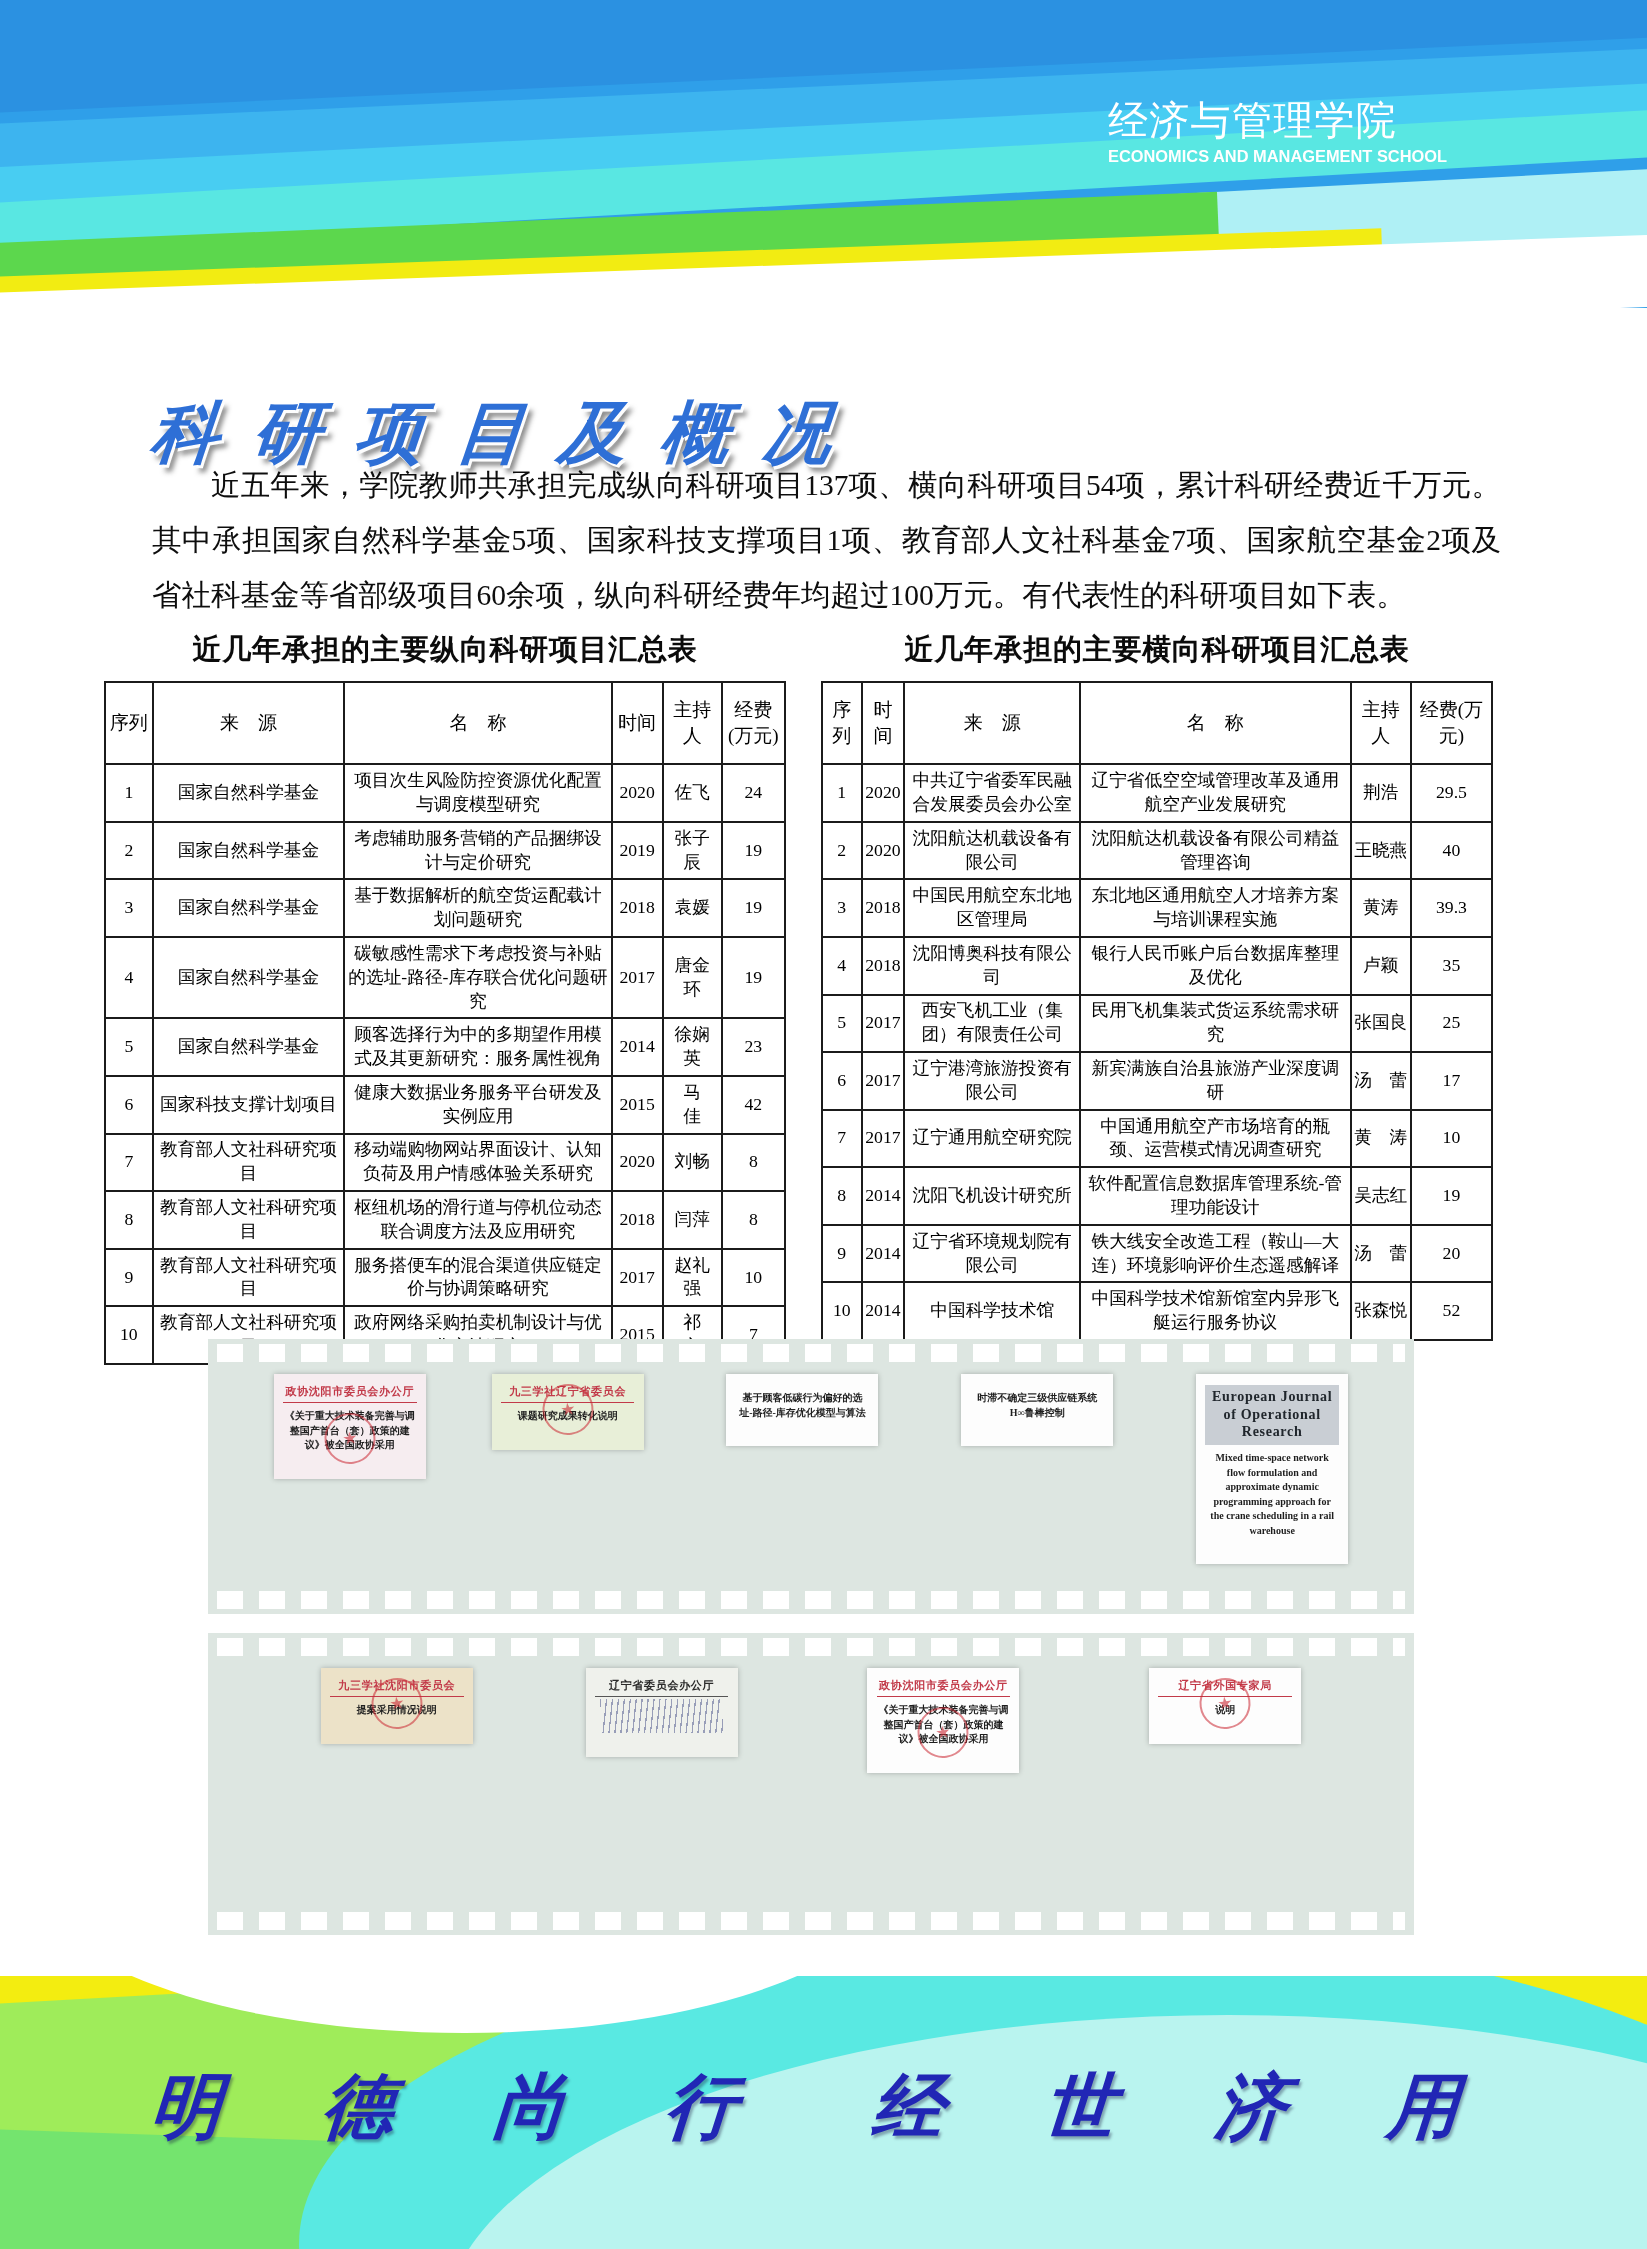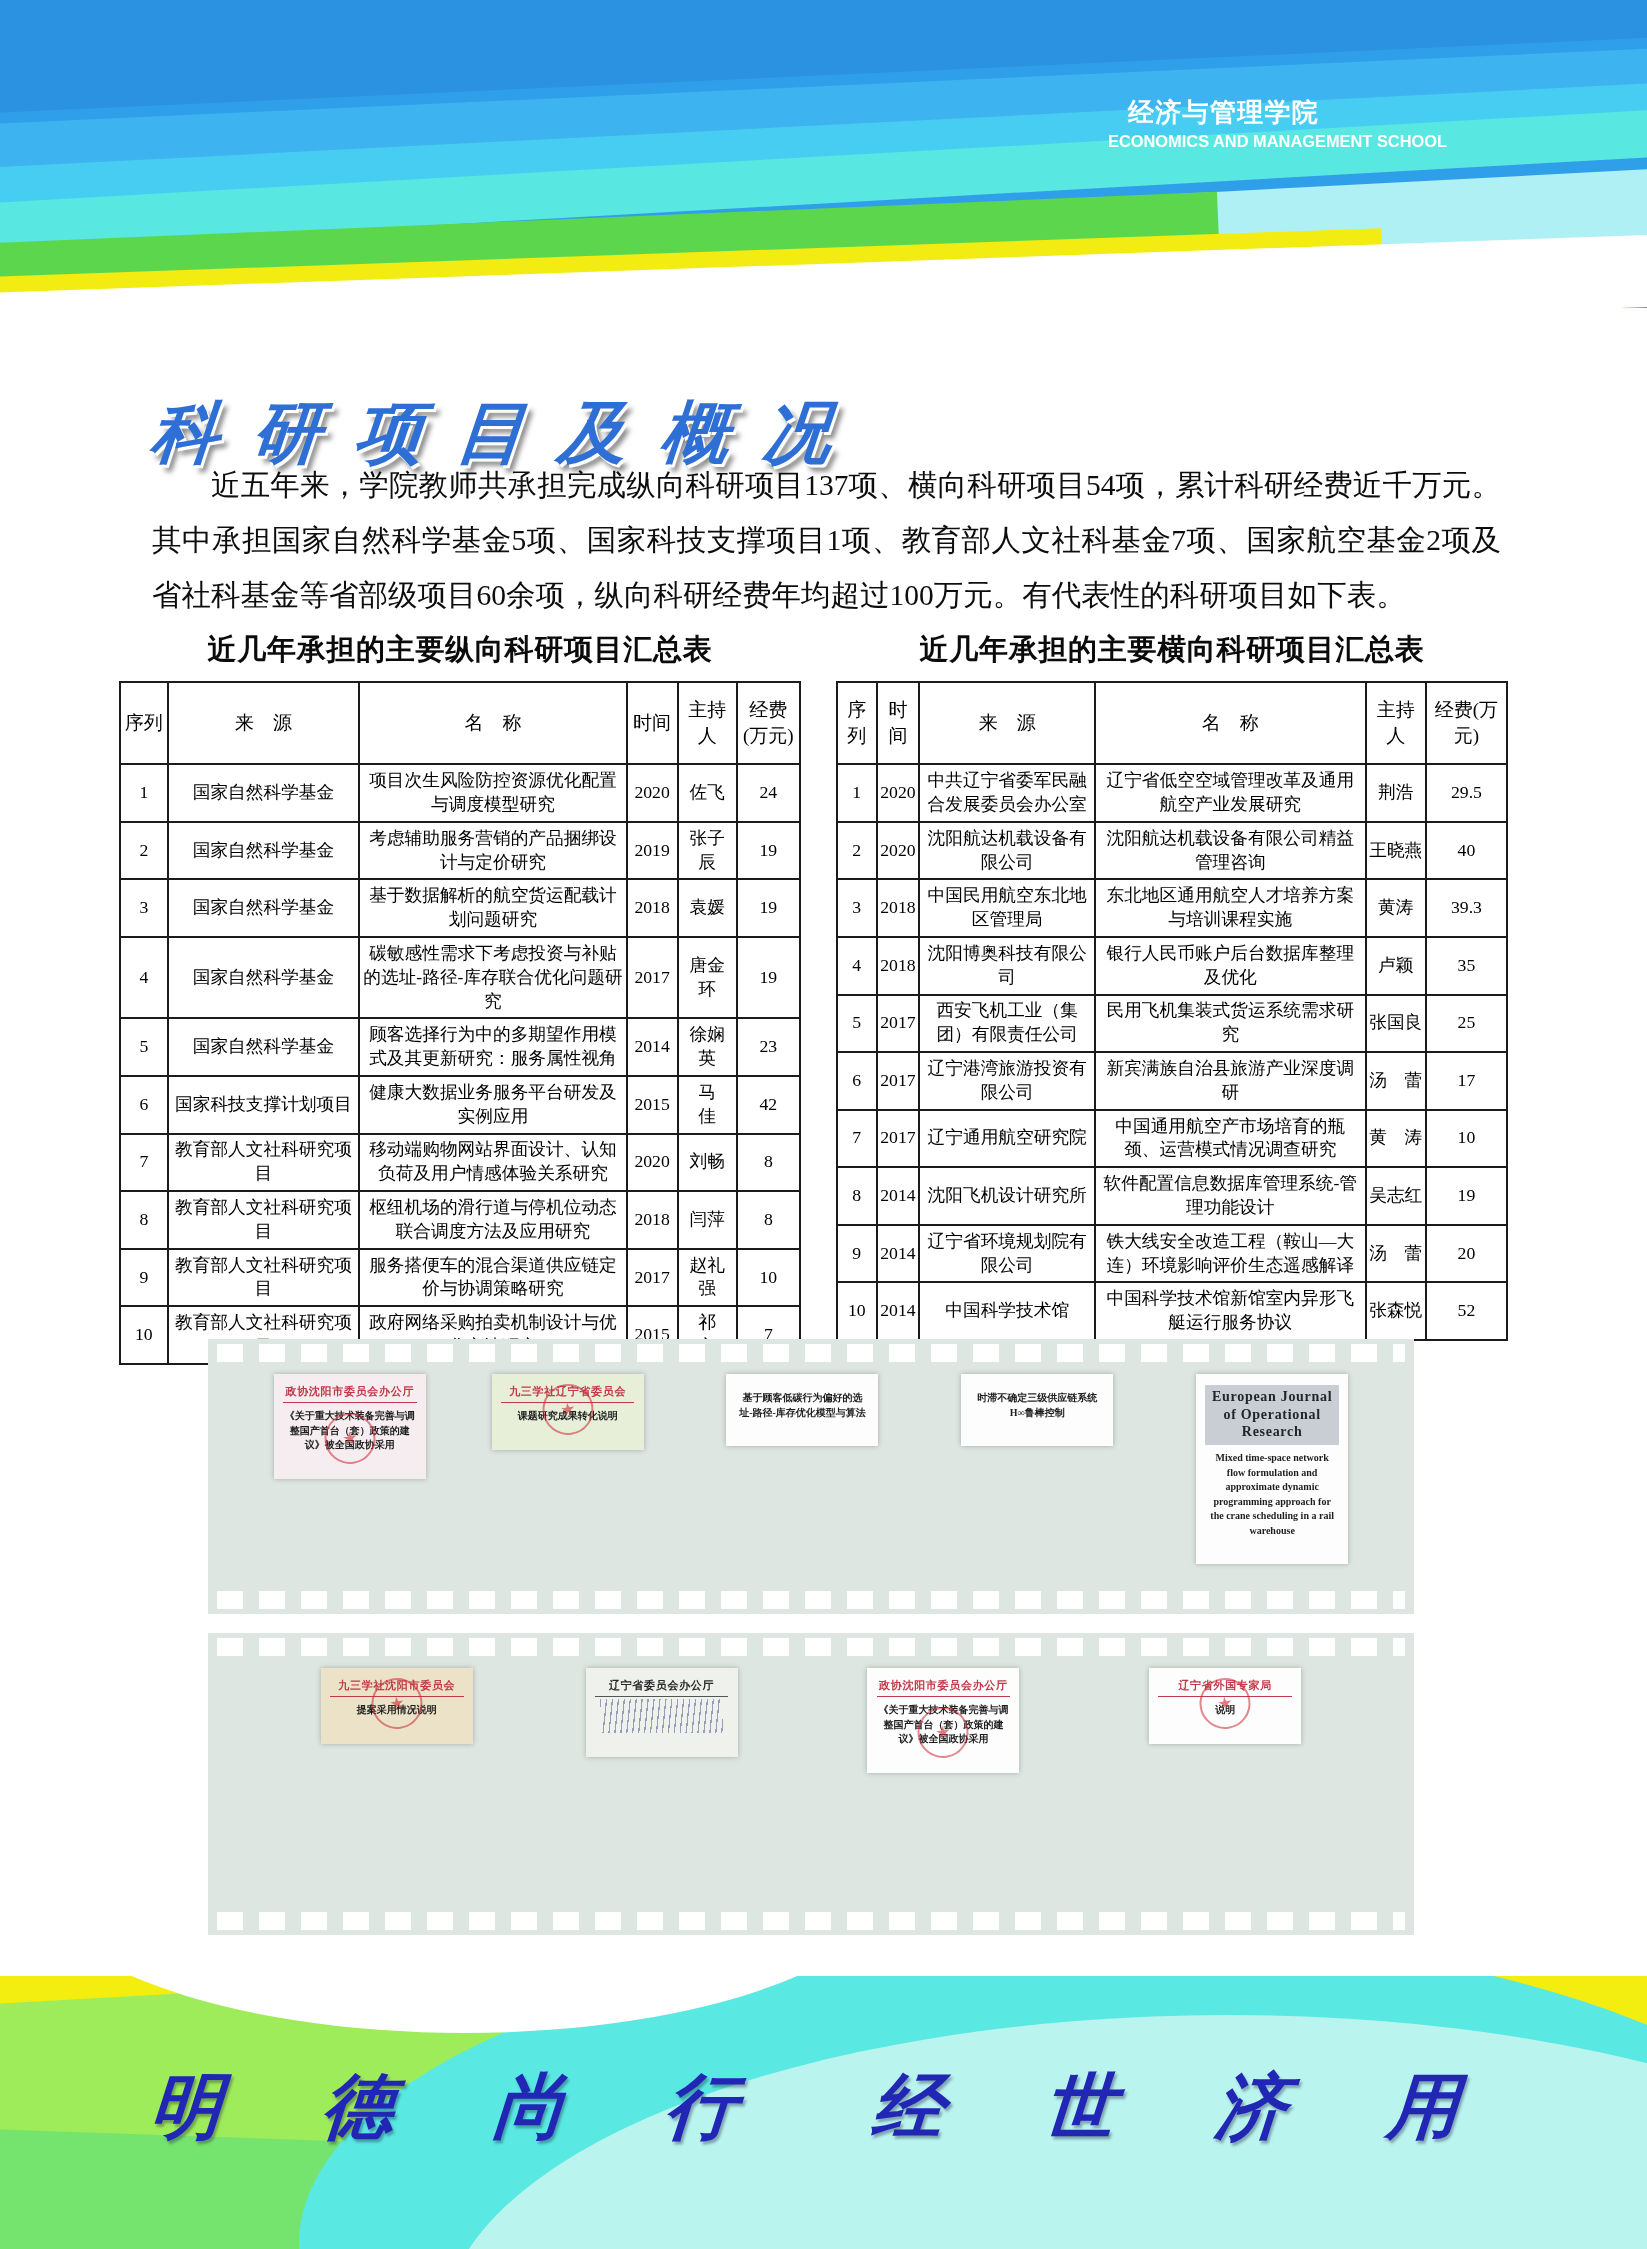--- a/index.html
+++ b/index.html
@@ -15,41 +15,41 @@
   .b-dark   { top:-79px; height:196px; background:#2b91e1; transform:rotate(-2.6deg); }
   .b-light1 { top:128px; height:50px;  background:#3db4ef; transform:rotate(-2.6deg); }
   .b-cyan   { top:172px; height:43px;  background:#48cdf2; transform:rotate(-2.9deg); }
   .b-turq   { top:208px; height:47px;  background:#59e7e2; transform:rotate(-3.2deg); }
   .b-pale   { top:216px; left:auto; right:-6%; width:60%; height:85px; background:#aff0f5; transform:rotate(-3deg); }
   .b-green  { top:247px; height:43px;  background:#5cd74d; transform:rotate(-2.4deg); width:80%; }
   .b-yellow { top:280px; height:48px;  background:#f2ec12; transform:rotate(-2deg); width:90%; }
   .b-white  { top:296px; height:72px; background:#ffffff; transform:rotate(-2deg); }
 
   .school { position:absolute; top:98px; left:1108px; color:#fff; text-align:left; }
-  .school-zh { font-size:26px; font-weight:bold; letter-spacing:1.3px; line-height:1.1;margin-left:20px; }
+  .school-zh { font-size:40px; font-weight:normal; letter-spacing:1.3px; line-height:1.1; }
   .school-en { font-size:16.4px; font-weight:bold; letter-spacing:0px; margin-top:5.2px; }
 
   
   .title-cn {
     position:absolute; top:388px; left:151px;
     font-family:"DejaVu Serif", serif; font-style:italic; font-weight:bold;
     font-size:68px; letter-spacing:34px; color:#2e6fd6; transform:skewX(-5deg);
     text-shadow:2.6px 3.3px 0 #fdfdfd, 5.9px 6.5px 5.2px rgba(40,40,40,0.55);
     white-space:nowrap;
   }
 
   
   .intro {
     position:absolute; top:458px; left:152px; width:1349px; margin:0;
     font-family:"Liberation Serif", serif; font-size:29.5px; line-height:1.87;
     color:#0d0d0d; text-indent:2em; text-align:justify; letter-spacing:0px;
   }
 
   
-  .tables { position:absolute; top:630px; left:119px; width:1389px;
+  .tables { position:absolute; top:630px; left:104px; width:1389px;
             display:flex; justify-content:space-between; }
   .tblock { width:682px; }
   .tblock.rt { width:672px; }
   .ttitle { text-align:center; font-family:"Liberation Serif", serif;
             font-size:29px; font-weight:bold; color:#0b0b0b; letter-spacing:0.7px;
             margin-bottom:10.5px; white-space:nowrap; }
   table { width:100%; border-collapse:collapse; table-layout:fixed; }
   th, td { border:2px solid #1b1b1b; text-align:center; vertical-align:middle;
            font-family:"Liberation Serif", serif; color:#000; padding:3.9px 2.6px;
            white-space:pre-line; word-break:break-all; }

